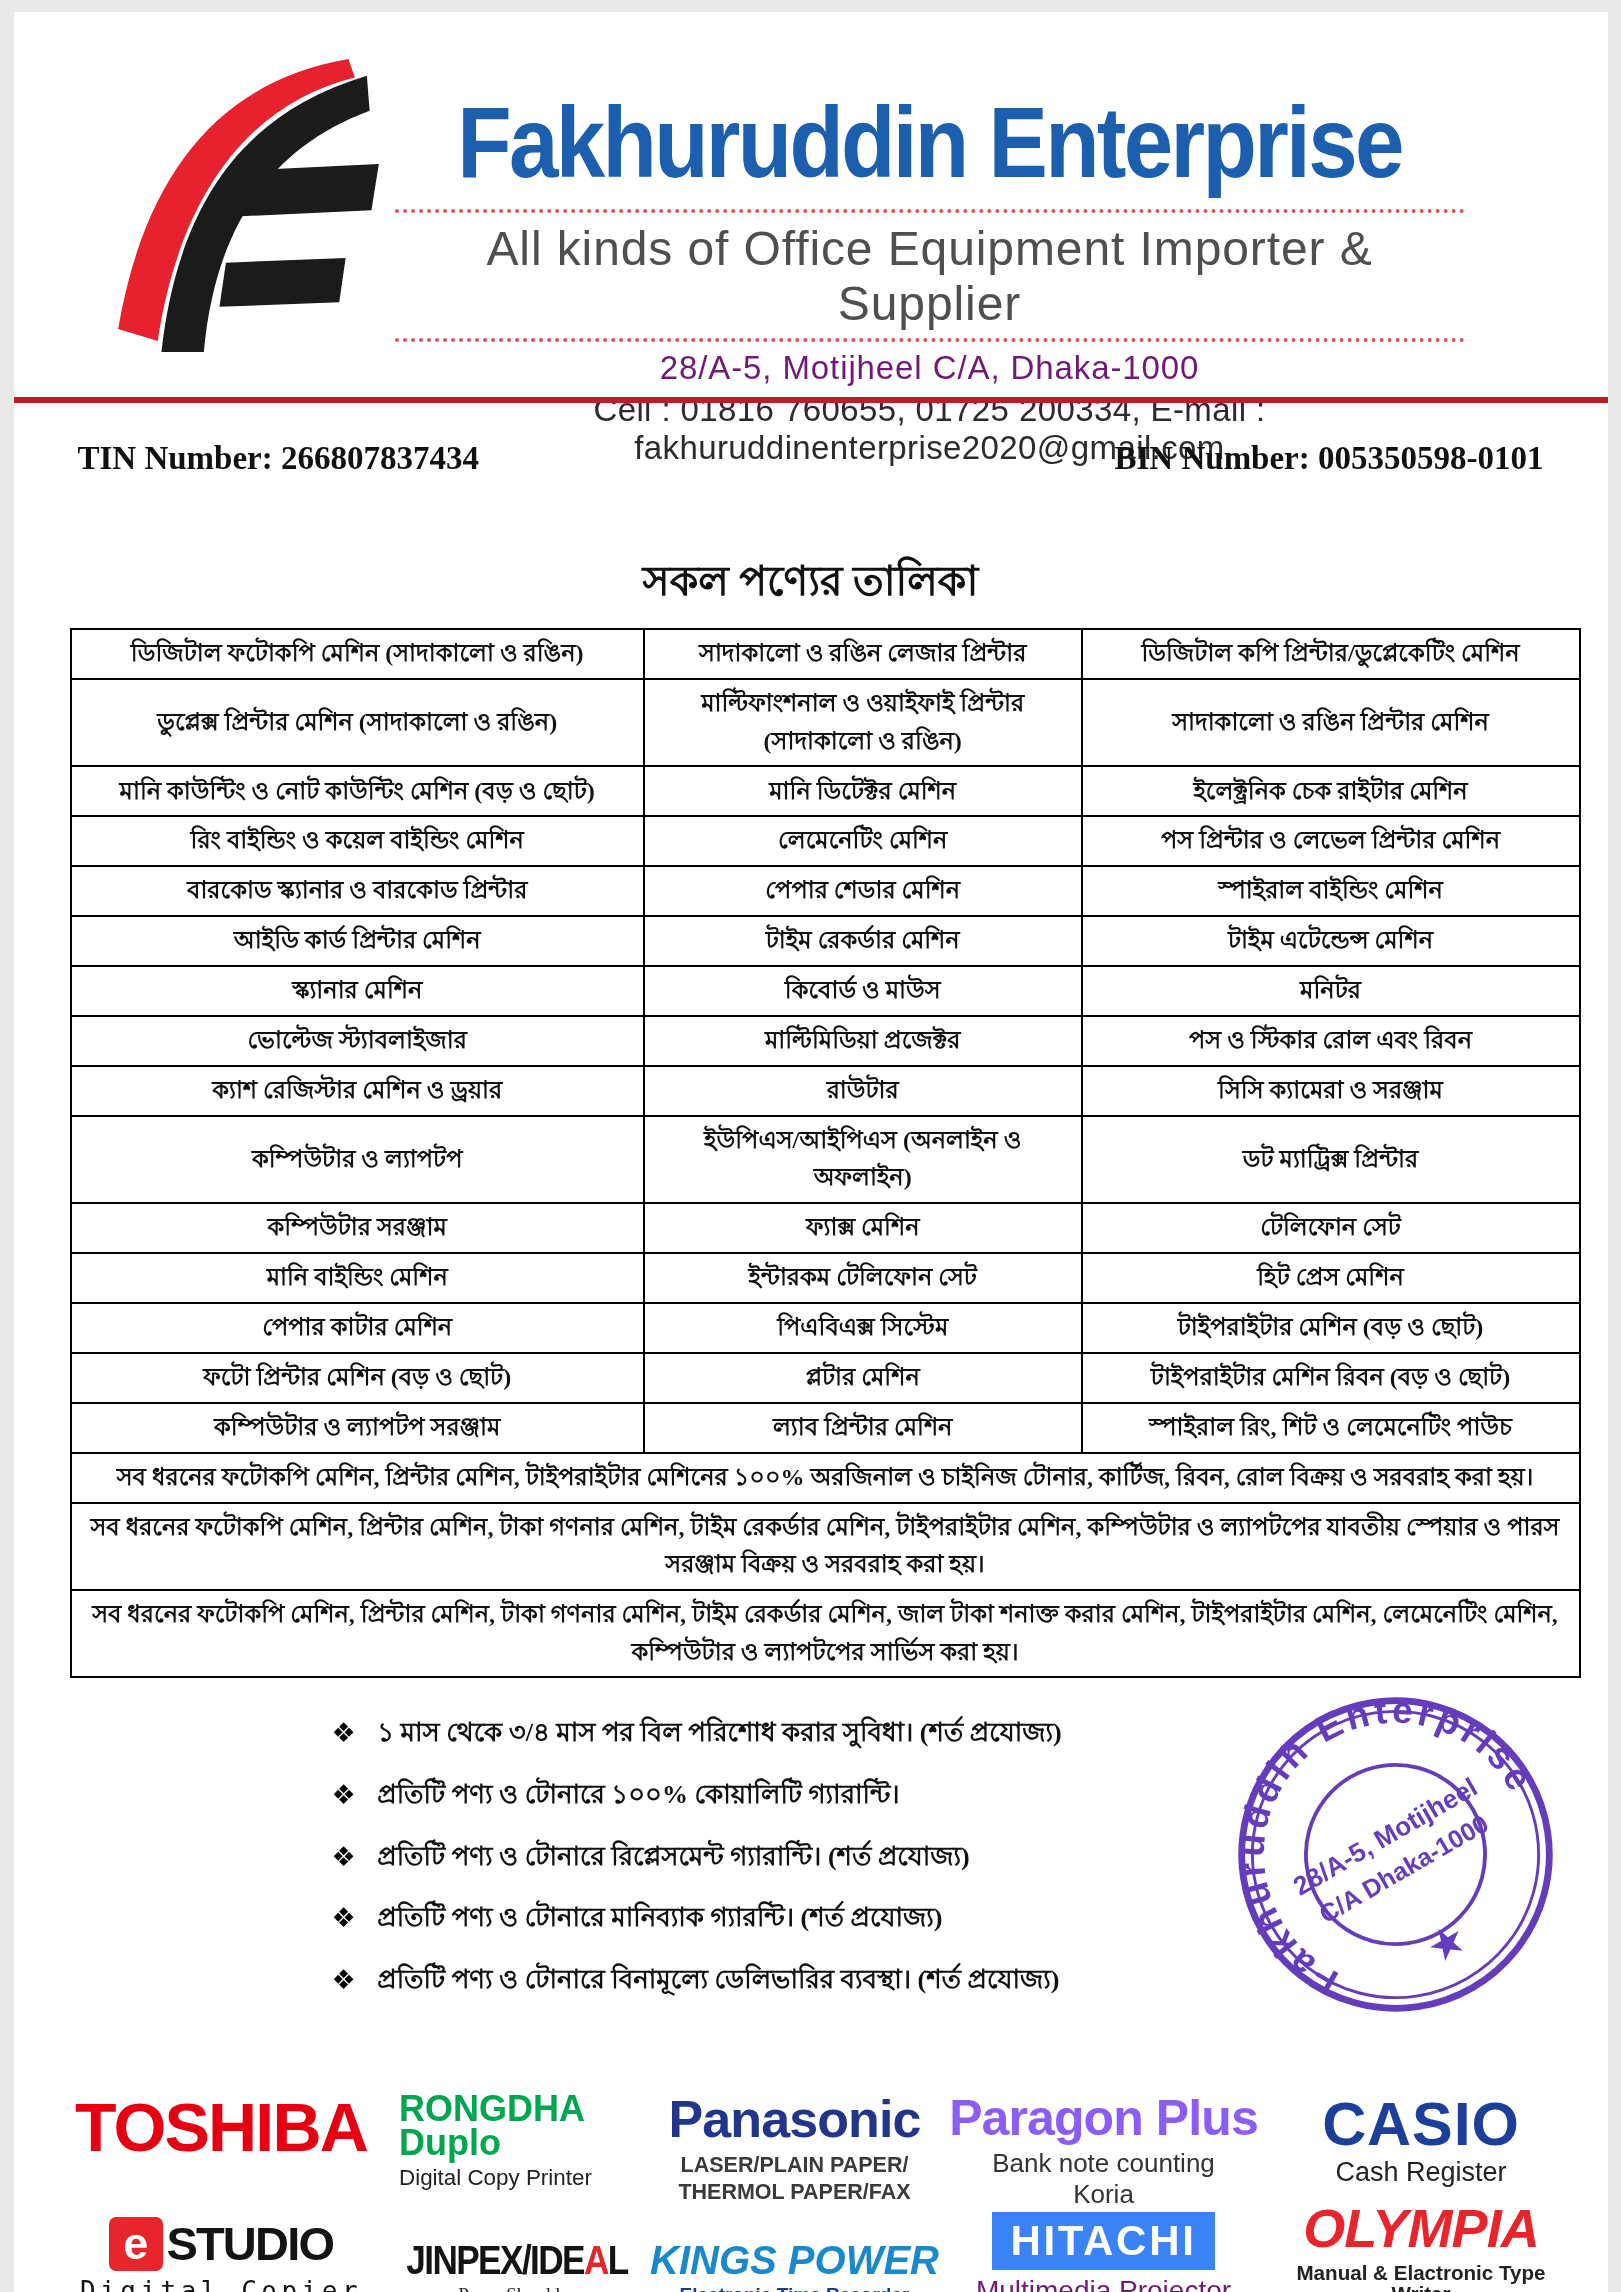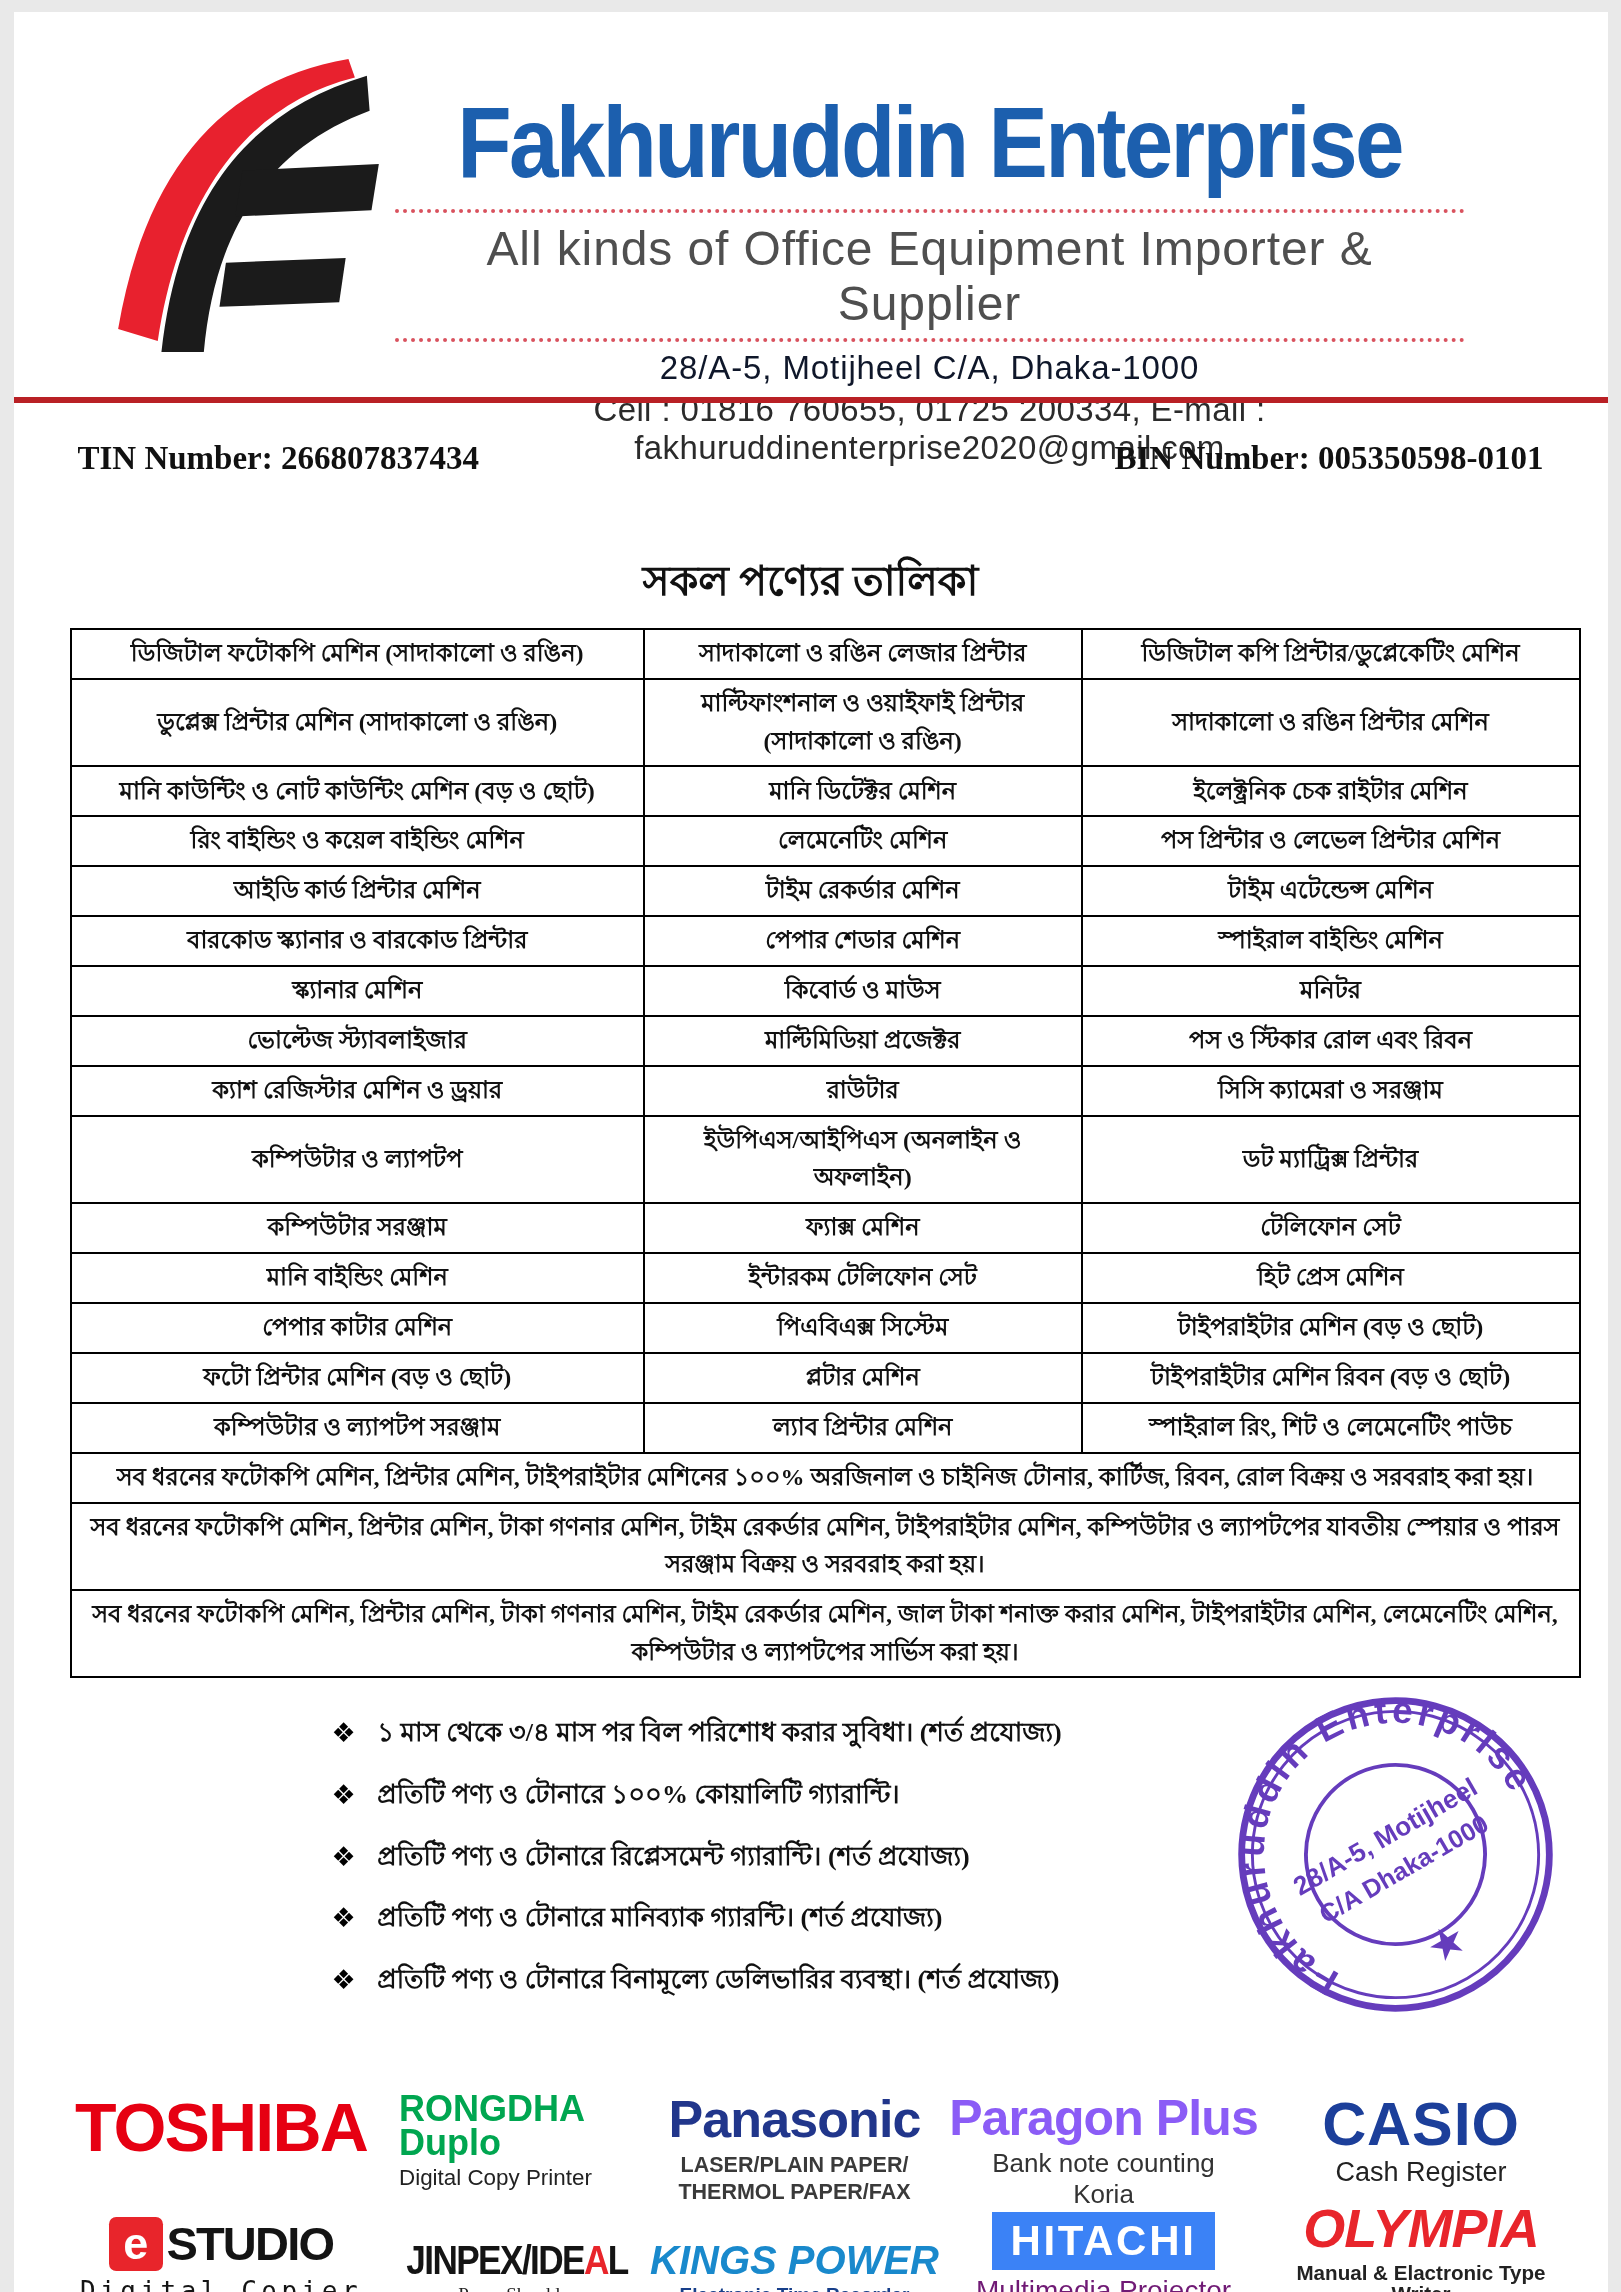--- a/index.html
+++ b/index.html
@@ -17,21 +17,21 @@
   .company-name {
     font-size:89px; font-weight:bold; color:#1c5fae; letter-spacing:-2.7px;
     line-height:1.05; transform:scaleY(1.12); transform-origin:top center;
     margin-top:43px; white-space:nowrap;
   }
   .tagline {
     display:inline-block; margin-top:25px; padding:7.2px 23px;
     border-top:4.5px dotted #d9525e; border-bottom:4.5px dotted #d9525e;
     font-size:48px; color:#4f4f4f; letter-spacing:0.9px; font-weight:400;
   }
-  .addr  { margin-top:7.2px;  font-size:33px; color:#0f172a; letter-spacing:0.9px; }
+  .addr  { margin-top:7.2px;  font-size:33px; color:#701a75; letter-spacing:0.9px; }
   .cell-line { margin-top:3.6px; font-size:33px; color:#2b2b2b; letter-spacing:0.4px; }
 
   .red-rule { position:absolute; top:385px; left:0; width:100%; height:6.3px; background:#b92025; }
 
   
   .reg-row {
     position:absolute; top:428px; left:0; right:0; display:flex;
     justify-content:space-between; padding:0 64px;
     font-family:"Liberation Serif","DejaVu Serif",serif; font-weight:bold; font-size:33px;
   }
@@ -155,28 +155,28 @@
         <td class="c1">মানি কাউন্টিং ও নোট কাউন্টিং মেশিন (বড় ও ছোট)</td>
         <td class="c2">মানি ডিটেক্টর মেশিন</td>
         <td class="c3">ইলেক্ট্রনিক চেক রাইটার মেশিন</td>
       </tr>
       <tr>
         <td class="c1">রিং বাইন্ডিং ও কয়েল বাইন্ডিং মেশিন</td>
         <td class="c2">লেমেনেটিং মেশিন</td>
         <td class="c3">পস প্রিন্টার ও লেভেল প্রিন্টার মেশিন</td>
       </tr>
       <tr>
+        <td class="c1">বারকোড স্ক্যানার ও বারকোড প্রিন্টার</td>
+        <td class="c2">পেপার শেডার মেশিন</td>
+        <td class="c3">স্পাইরাল বাইন্ডিং মেশিন</td>
+      </tr>
+      <tr>
         <td class="c1">আইডি কার্ড প্রিন্টার মেশিন</td>
         <td class="c2">টাইম রেকর্ডার মেশিন</td>
         <td class="c3">টাইম এটেন্ডেন্স মেশিন</td>
-      </tr>
-      <tr>
-        <td class="c1">বারকোড স্ক্যানার ও বারকোড প্রিন্টার</td>
-        <td class="c2">পেপার শেডার মেশিন</td>
-        <td class="c3">স্পাইরাল বাইন্ডিং মেশিন</td>
       </tr>
       <tr>
         <td class="c1">স্ক্যানার মেশিন</td>
         <td class="c2">কিবোর্ড ও মাউস</td>
         <td class="c3">মনিটর</td>
       </tr>
       <tr>
         <td class="c1">ভোল্টেজ স্ট্যাবলাইজার</td>
         <td class="c2">মাল্টিমিডিয়া প্রজেক্টর</td>
         <td class="c3">পস ও স্টিকার রোল এবং রিবন</td>

